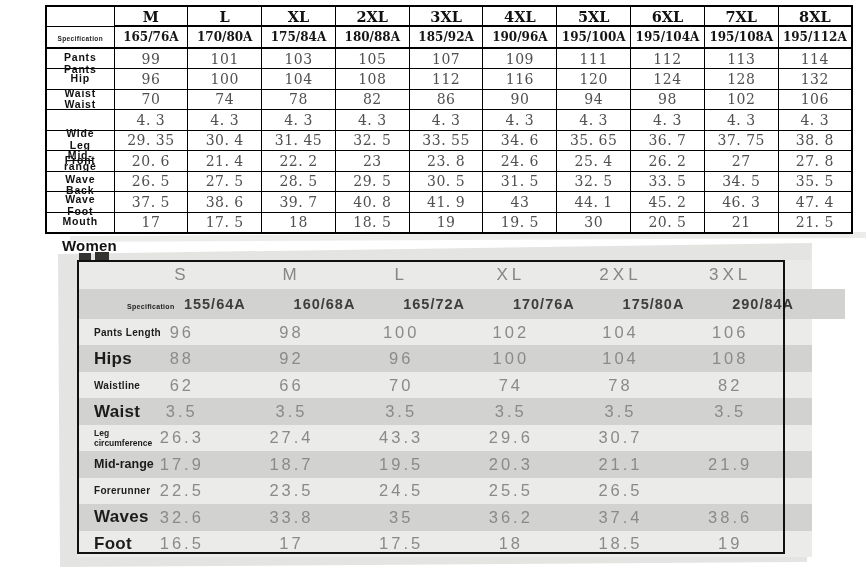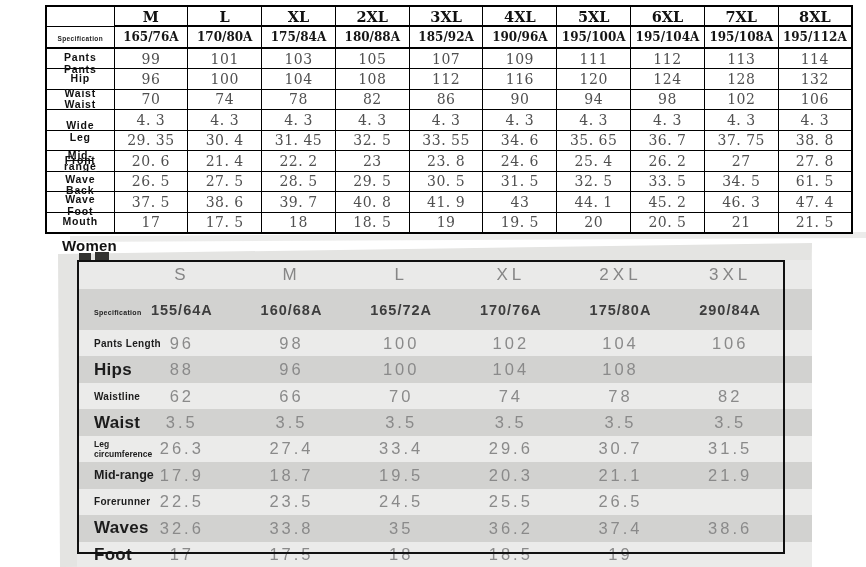--- a/index.html
+++ b/index.html
@@ -182,21 +182,21 @@
           <td class="m-value">82</td>
           <td class="m-value">86</td>
           <td class="m-value">90</td>
           <td class="m-value">94</td>
           <td class="m-value">98</td>
           <td class="m-value">102</td>
           <td class="m-value">106</td>
         </tr>
         <tr class="m-data">
           <td class="m-label-cell">
-            <div class="m-row-label" style="top: 10px;">
+            <div class="m-row-label" style="top: 18px;">
               <div>Wide</div>
               <div>Leg</div>
             </div>
           </td>
           <td class="m-value">4. 3</td>
           <td class="m-value">4. 3</td>
           <td class="m-value">4. 3</td>
           <td class="m-value">4. 3</td>
           <td class="m-value">4. 3</td>
           <td class="m-value">4. 3</td>
@@ -249,21 +249,21 @@
           </td>
           <td class="m-value">26. 5</td>
           <td class="m-value">27. 5</td>
           <td class="m-value">28. 5</td>
           <td class="m-value">29. 5</td>
           <td class="m-value">30. 5</td>
           <td class="m-value">31. 5</td>
           <td class="m-value">32. 5</td>
           <td class="m-value">33. 5</td>
           <td class="m-value">34. 5</td>
-          <td class="m-value">61. 5</td>
+          <td class="m-value">35. 5</td>
         </tr>
         <tr class="m-data">
           <td class="m-label-cell">
             <div class="m-row-label" style="top: 2px;">
               <div>Wave</div>
               <div>Foot</div>
             </div>
           </td>
           <td class="m-value">37. 5</td>
           <td class="m-value">38. 6</td>
@@ -281,21 +281,21 @@
             <div class="m-row-label center">
               <div>Mouth</div>
             </div>
           </td>
           <td class="m-value">17</td>
           <td class="m-value">17. 5</td>
           <td class="m-value">18</td>
           <td class="m-value">18. 5</td>
           <td class="m-value">19</td>
           <td class="m-value">19. 5</td>
-          <td class="m-value">20</td>
+          <td class="m-value">30</td>
           <td class="m-value">20. 5</td>
           <td class="m-value">21</td>
           <td class="m-value">21. 5</td>
         </tr>
       </tbody>
   </table>
 
   <div id="women-title">Women</div>
   <div class="char-mark" style="left:79px;top:253px;width:12px;height:8px;"></div>
   <div class="char-mark" style="left:95px;top:252px;width:14px;height:9px;"></div>
@@ -305,21 +305,21 @@
         <div class="w-grid">
           <div class="w-labelwrap"></div>
           <div class="w-size">S</div>
           <div class="w-size">M</div>
           <div class="w-size">L</div>
           <div class="w-size">XL</div>
           <div class="w-size">2XL</div>
           <div class="w-size">3XL</div>
         </div>
       </div>
-      <div class="w-row dark" style="height: 41px;">
+      <div class="w-row dark" style="height: 30px; padding-left: 33px;">
         <div class="w-grid">
           <div class="w-labelwrap"><span class="w-spec-label">Specification</span></div>
           <div class="w-specval">155/64A</div>
           <div class="w-specval">160/68A</div>
           <div class="w-specval">165/72A</div>
           <div class="w-specval">170/76A</div>
           <div class="w-specval">175/80A</div>
           <div class="w-specval">290/84A</div>
         </div>
       </div>
@@ -339,20 +339,21 @@
         </div>
       </div>
       <div class="w-row dark" style="height: 26.44px;">
         <div class="w-grid">
           <div class="w-labelwrap">
             <div class="w-label lg">
               <div>Hips</div>
             </div>
           </div>
           <div class="w-value">88</div>
+          <div class="w-value">92</div>
           <div class="w-value">96</div>
           <div class="w-value">100</div>
           <div class="w-value">104</div>
           <div class="w-value">108</div>
         </div>
       </div>
       <div class="w-row light" style="height: 26.44px;">
         <div class="w-grid">
           <div class="w-labelwrap">
             <div class="w-label sm">
@@ -385,24 +386,23 @@
       <div class="w-row light" style="height: 26.44px;">
         <div class="w-grid">
           <div class="w-labelwrap">
             <div class="w-label xs">
               <div>Leg</div>
               <div>circumference</div>
             </div>
           </div>
           <div class="w-value">26.3</div>
           <div class="w-value">27.4</div>
-          <div class="w-value">33.4</div>
+          <div class="w-value">43.3</div>
           <div class="w-value">29.6</div>
           <div class="w-value">30.7</div>
-          <div class="w-value">31.5</div>
         </div>
       </div>
       <div class="w-row dark" style="height: 26.44px;">
         <div class="w-grid">
           <div class="w-labelwrap">
             <div class="w-label md">
               <div>Mid-range</div>
             </div>
           </div>
           <div class="w-value">17.9</div>
@@ -442,20 +442,21 @@
           <div class="w-value">38.6</div>
         </div>
       </div>
       <div class="w-row light" style="height: 26.44px;">
         <div class="w-grid">
           <div class="w-labelwrap">
             <div class="w-label lg">
               <div>Foot</div>
             </div>
           </div>
+          <div class="w-value">16.5</div>
           <div class="w-value">17</div>
           <div class="w-value">17.5</div>
           <div class="w-value">18</div>
           <div class="w-value">18.5</div>
           <div class="w-value">19</div>
         </div>
       </div>
     </div>
   <div id="women-border"></div>
 </div>

